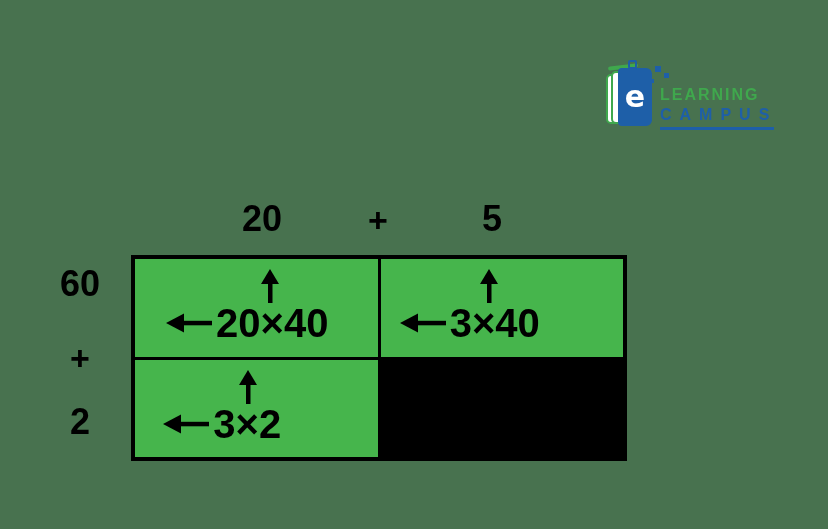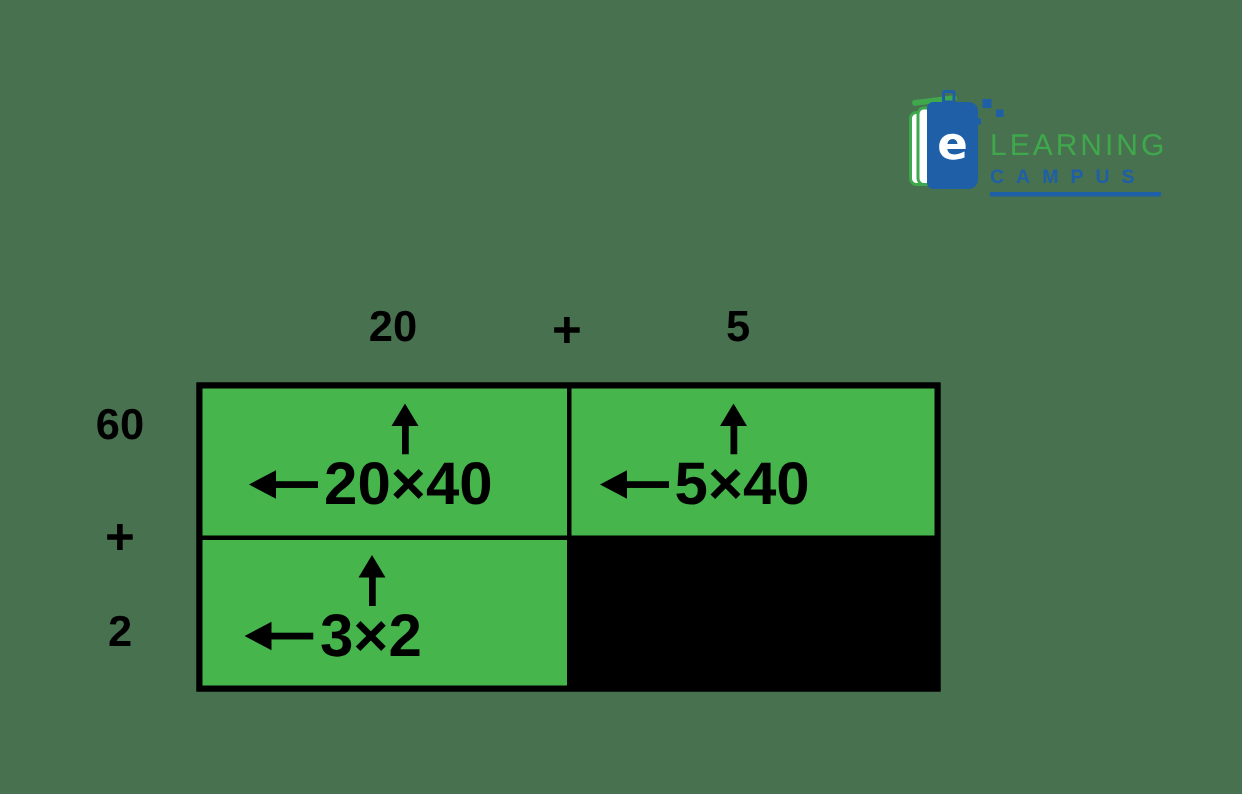--- a/index.html
+++ b/index.html
@@ -18,21 +18,21 @@
   .canvas{
     position:relative;width:828px;height:529px;overflow:hidden;
     background:var(--canvas_bg);
   }
 
   
   .lbl{
     position:absolute;transform:translate(-50%,-50%);
     color:var(--ink);font-weight:600;line-height:1;white-space:nowrap;
   }
-  .lbl.num{font-size:29px;}
+  .lbl.num{font-size:36px;}
   .lbl.op{font-size:34px;}
   #col-first {left:262px;top:219px;}
   #col-op    {left:378px;top:220px;}
   #col-second{left:492px;top:219px;}
   #row-first {left:80px;top:284px;}
   #row-op    {left:80px;top:358px;}
   #row-second{left:80px;top:422px;}
 
   
   .grid{
@@ -73,22 +73,22 @@
     background:var(--logo_green);transform:rotate(-7deg);}
   .clip{position:absolute;left:22px;top:-8px;width:9px;height:9px;
     border:2.5px solid var(--logo_blue);border-radius:2px;background:transparent;}
   .px{position:absolute;background:var(--logo_blue);}
   .px1{left:38px;top:2px;width:7px;height:7px;}
   .px2{left:49px;top:-2px;width:6px;height:6px;}
   .px3{left:58px;top:5px;width:5px;height:5px;}
   .px4{left:44px;top:11px;width:4px;height:4px;}
   .px5{left:33px;top:10px;width:3px;height:3px;}
   .logo-text{position:absolute;left:62px;top:31px;}
-  .word-learning{color:var(--logo_green);font-size:20px;font-weight:400;letter-spacing:2px;line-height:1;}
-  .word-campus{color:var(--logo_blue);font-size:13px;font-weight:700;letter-spacing:8px;line-height:1;margin-top:4px;}
+  .word-learning{color:var(--logo_green);font-size:16px;font-weight:700;letter-spacing:2px;line-height:1;}
+  .word-campus{color:var(--logo_blue);font-size:16px;font-weight:700;letter-spacing:8px;line-height:1;margin-top:4px;}
   .logo-underline{width:114px;height:3px;background:var(--logo_blue);margin-top:4px;}
 </style>
 </head>
 <body>
 
 <div class="canvas">
 
   <div class="logo">
     <div class="book">
       <div class="sprig"></div>
@@ -138,21 +138,21 @@
     <div class="cell c1">
       <svg class="up-arrow" width="24" height="34" viewBox="0 0 24 34">
         <polygon points="12,0 3,15 21,15" fill="#000"></polygon>
         <rect x="10" y="12" width="4.5" height="22" fill="#000"></rect>
       </svg>
       <div class="cell-row">
         <svg class="left-arrow" width="46" height="22" viewBox="0 0 46 22">
           <polygon points="0,11 18,1.5 18,20.5" fill="#000"></polygon>
           <rect x="14" y="8.8" width="32" height="4.5" fill="#000"></rect>
         </svg>
-        <span>5×40</span>
+        <span>3×40</span>
       </div>
     </div>
 
 
     <div class="cell c3">
       <svg class="up-arrow" width="24" height="34" viewBox="0 0 24 34">
         <polygon points="12,0 3,15 21,15" fill="#000"></polygon>
         <rect x="10" y="12" width="4.5" height="22" fill="#000"></rect>
       </svg>
       <div class="cell-row">

